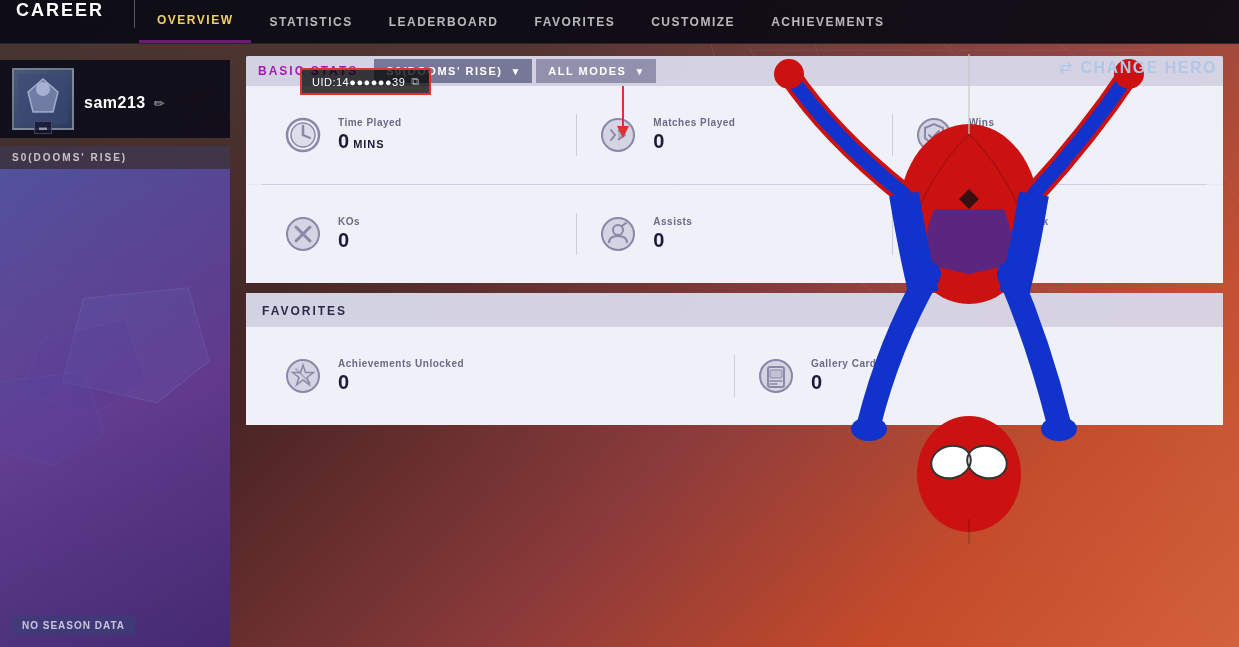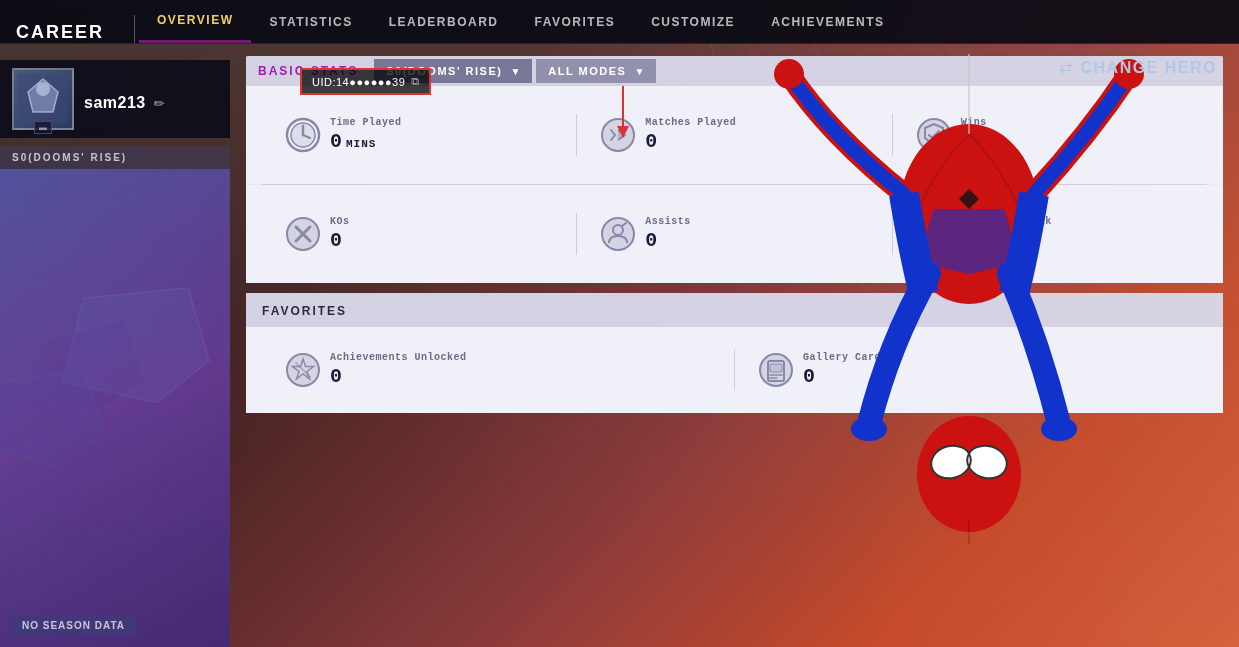--- a/index.html
+++ b/index.html
@@ -30,21 +30,21 @@
 
     
     .navbar {
       position: absolute;
       top: 0;
       left: 0;
       right: 0;
       height: 44px;
       background: rgba(10,10,20,0.92);
       display: flex;
-      align-items: flex-end;
+      align-items: flex-start;
       z-index: 10;
       border-bottom: 1px solid rgba(255,255,255,0.1);
     }
 
     .nav-logo {
       display: flex;
       align-items: center;
       padding: 0 16px;
       min-width: 130px;
     }
@@ -268,23 +268,22 @@
 
     .stats-divider-v {
       background: rgba(150,150,180,0.4);
       width: 1px;
       margin: 8px 0;
     }
 
     .stat-item {
       display: flex;
       align-items: center;
-      gap: 6px;
+      gap: 14px;
       padding: 8px 20px;
-      font-family: Liberation Mono, monospace;
     }
 
     .stat-icon {
       width: 42px;
       height: 42px;
       display: flex;
       align-items: center;
       justify-content: center;
     }
 
@@ -339,21 +338,21 @@
       color: #2a2a4a;
       font-size: 12px;
       font-weight: 900;
       letter-spacing: 2px;
       text-transform: uppercase;
     }
 
     .favorites-grid {
       display: grid;
       grid-template-columns: 1fr 1px 1fr;
-      padding: 14px 16px;
+      padding: 20px 16px;
       background: #f0f0f8;
     }
 
     
     .change-hero-btn {
       position: absolute;
       top: 14px;
       right: 20px;
       display: flex;
       align-items: center;

